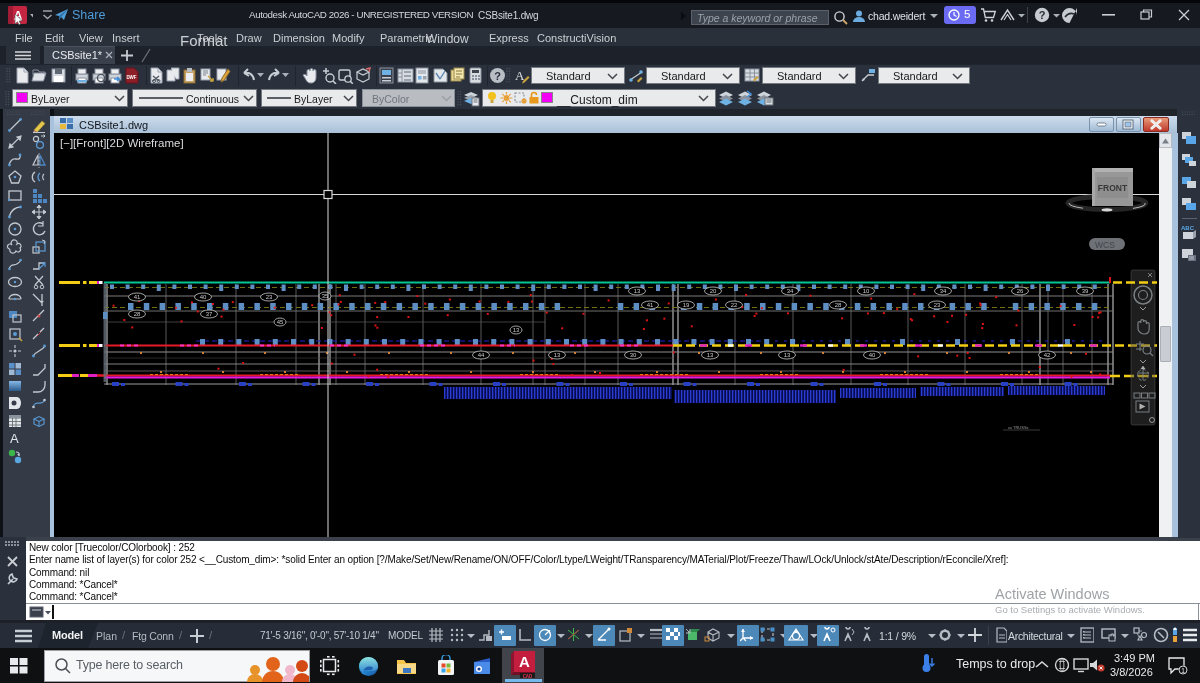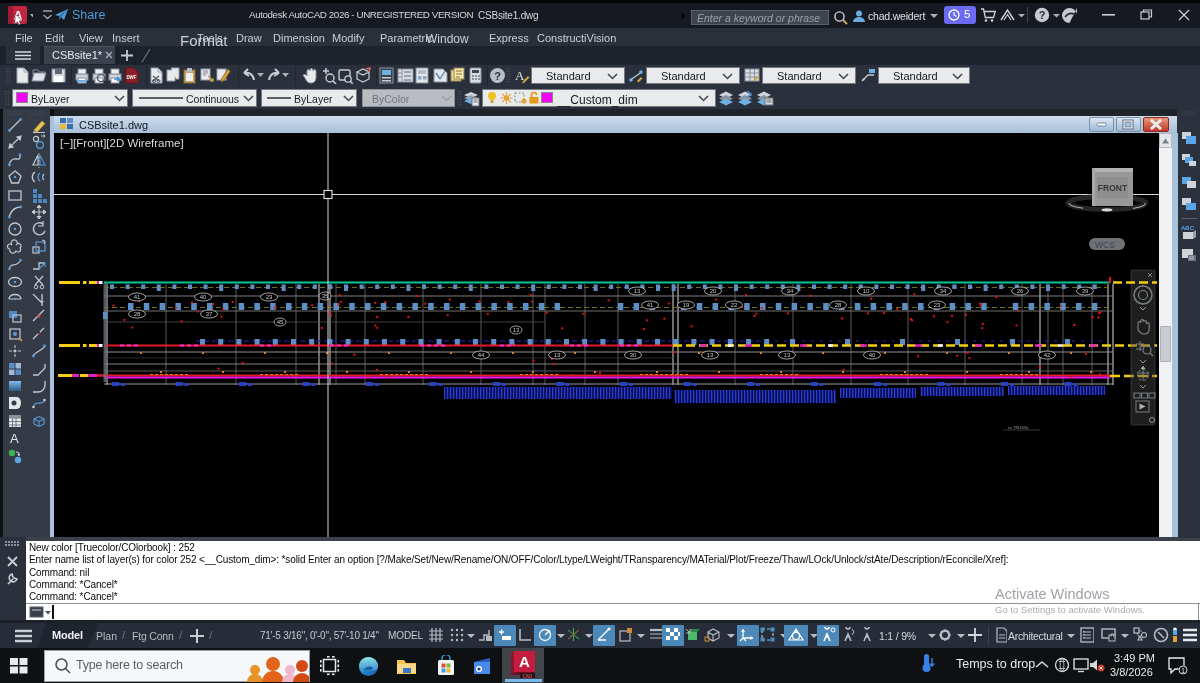--- a/index.html
+++ b/index.html
@@ -24,21 +24,21 @@
     <path d="M1 7 L14 1 L10 12 L7 9 L5 12 L5 8 Z" fill="#4e9cd8"></path>
     <path d="M14 1 L5 8 L5 12 L7 9" fill="#2f6da0"></path>
   </svg>
 <div class="tx" style="left:72px;top:8px;font-size:12.5px;color:#4e9cd8;">Share</div>
 <div class="tx" style="left:249px;top:9px;font-size:9.8px;color:#d4d8dd;letter-spacing:-0.4px;">Autodesk AutoCAD 2026 - UNREGISTERED VERSION</div>
 <div class="tx" style="left:478px;top:9.5px;font-size:10px;color:#d4d8dd;letter-spacing:-0.2px;">CSBsite1.dwg</div>
 <svg class="abs" style="left:680px;top:11px;" width="8" height="10" viewBox="0 0 8 10">
     <path d="M1 1 l5 4 -5 4 z" fill="#0a0c10"></path>
   </svg>
 <div class="abs" style="left:691px;top:10px;width:138px;height:15px;background:#3d444e;border:1px solid #59616c;"></div>
-<div class="tx" style="left:697px;top:12px;font-size:10.5px;color:#99a1ab;font-style:italic;">Enter a keyword or phrase</div>
+<div class="tx" style="left:697px;top:12px;font-size:10.5px;color:#99a1ab;font-style:italic;">Type a keyword or phrase</div>
 <svg class="abs" style="left:833px;top:10px;" width="16" height="16" viewBox="0 0 16 16">
     <circle cx="6.5" cy="6.5" r="4.6" fill="none" stroke="#d0d4d9" stroke-width="1.4"></circle>
     <path d="M10 10 L14 14" stroke="#d0a86a" stroke-width="1.8"></path>
   </svg>
 <svg class="abs" style="left:852px;top:9px;" width="14" height="14" viewBox="0 0 14 14">
     <circle cx="7" cy="4.5" r="3" fill="#6cabdf"></circle>
     <path d="M1 13 a6 5 0 0 1 12 0 z" fill="#6cabdf"></path>
   </svg>
 <div class="tx" style="left:868px;top:10px;font-size:10.5px;color:#dde0e4;letter-spacing:-0.2px;">chad.weidert</div>
 <svg class="abs" style="left:929px;top:12px;" width="10" height="8" viewBox="0 0 10 8">

